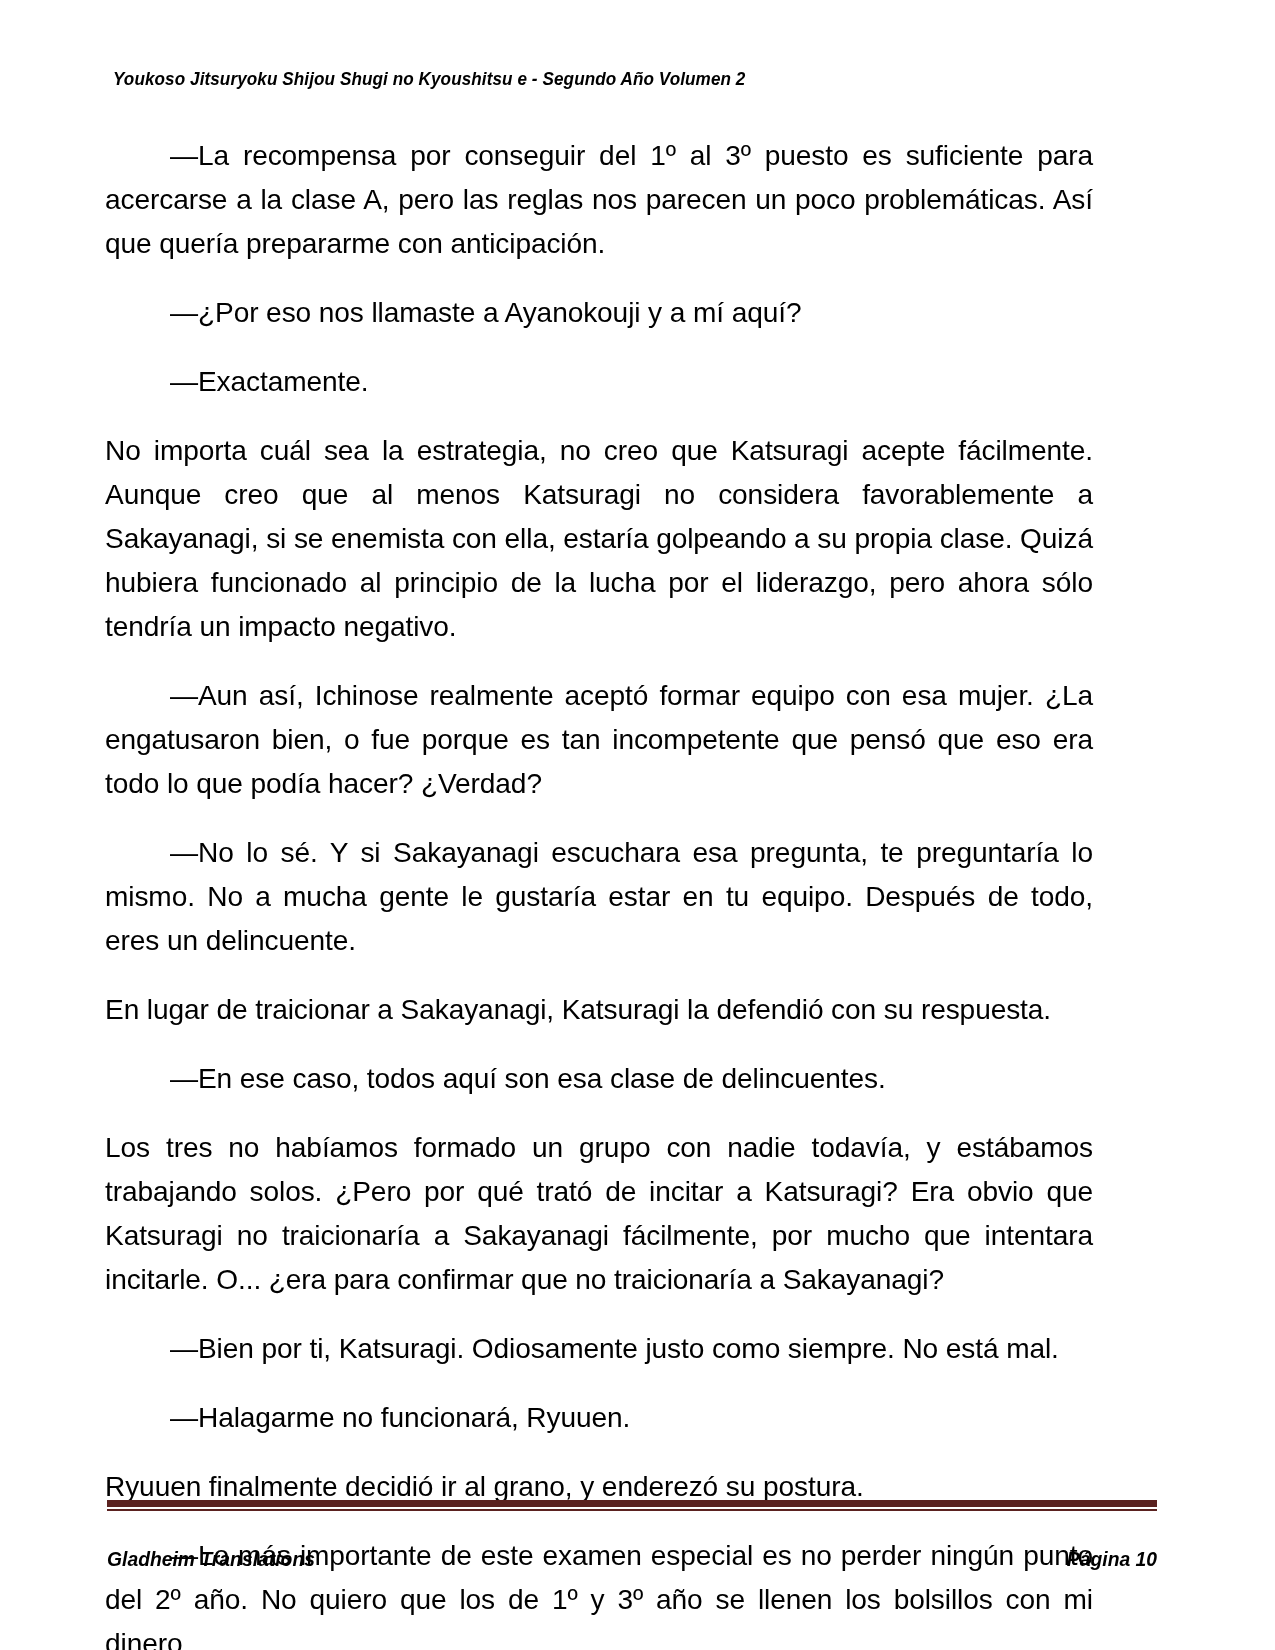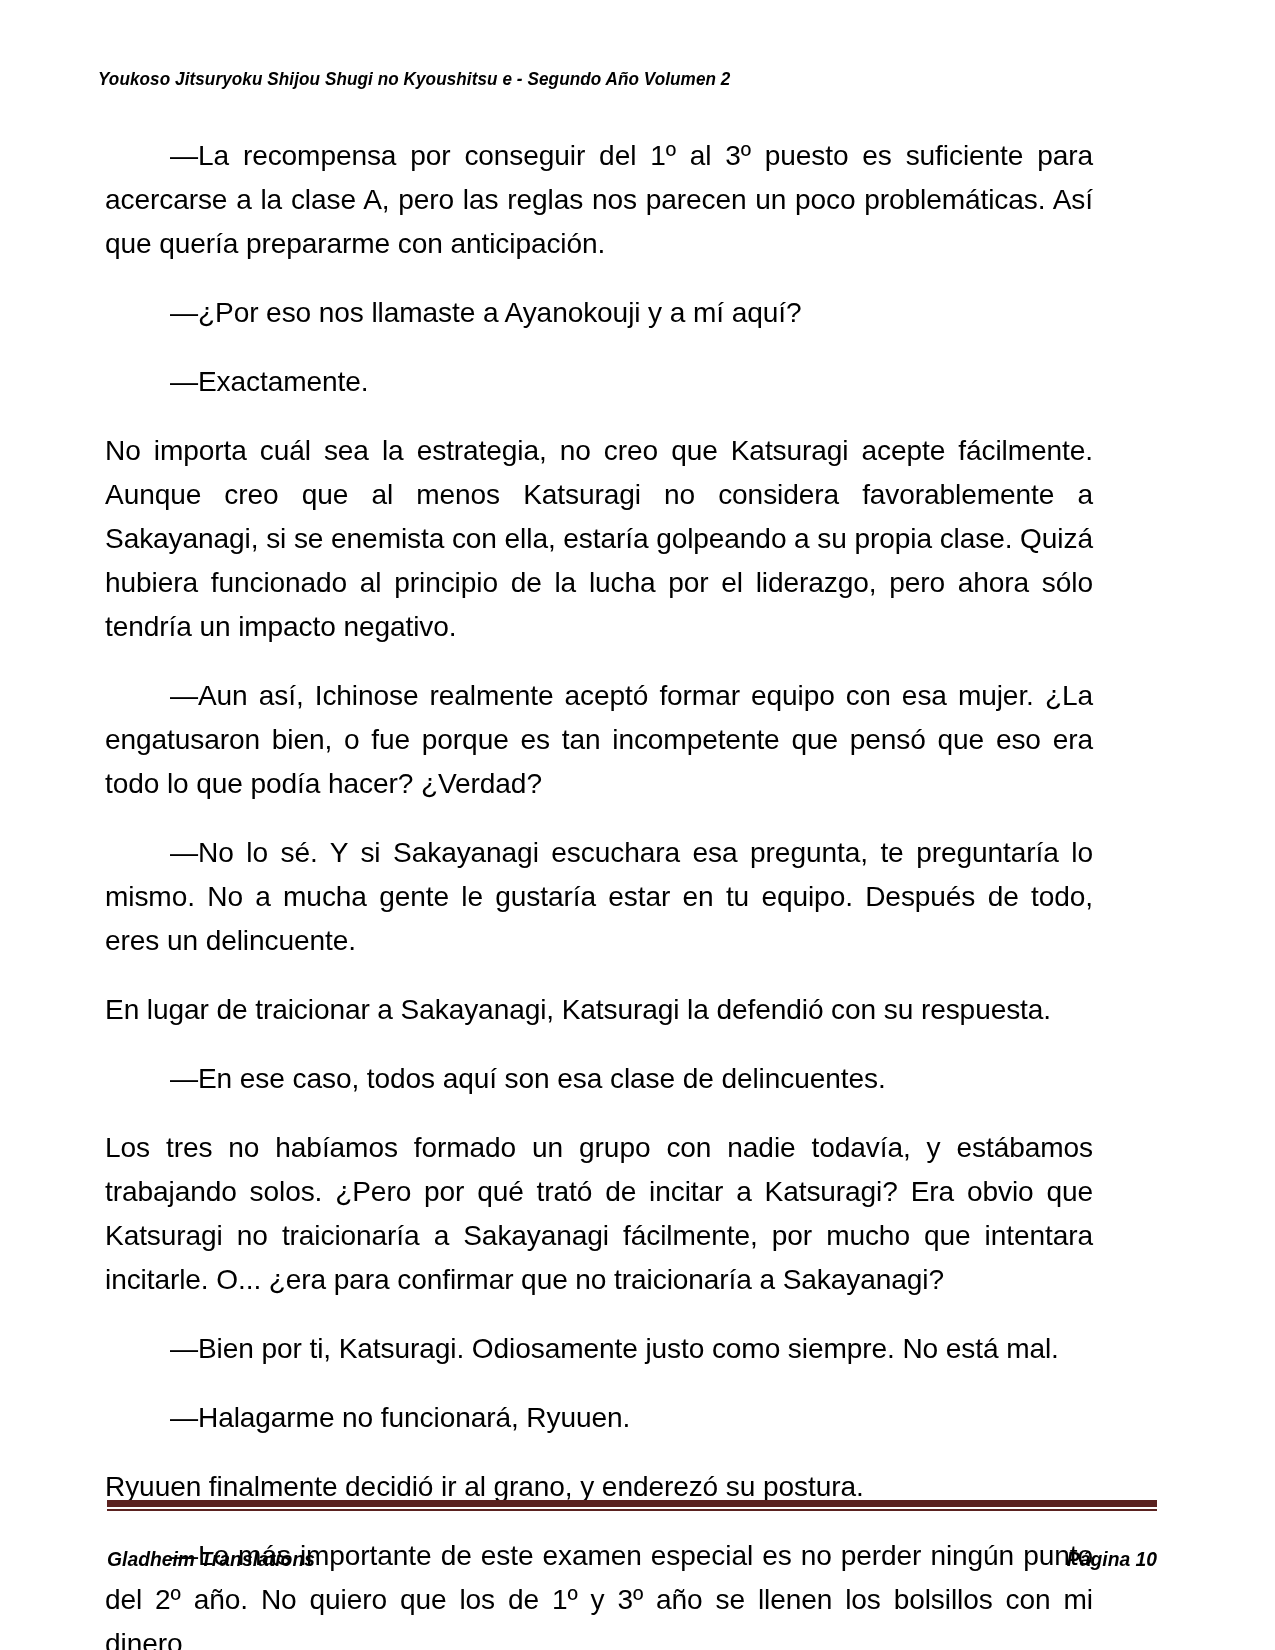--- a/index.html
+++ b/index.html
@@ -13,21 +13,21 @@
     height: 1650px;
     background: #ffffff;
     box-sizing: border-box;
     overflow: hidden;
     font-family: "Liberation Sans", "DejaVu Sans", sans-serif;
   }
 
   
   .header {
     position: absolute;
-    left: 98px;
+    left: 113px;
     top: 68px;
     width: 1045px;
   }
   .header-title {
     font-family: "Liberation Sans", "DejaVu Sans", sans-serif;
     font-weight: bold;
     font-style: italic;
     font-size: 19px;
     letter-spacing: 0.1px;
     color: #000000;

